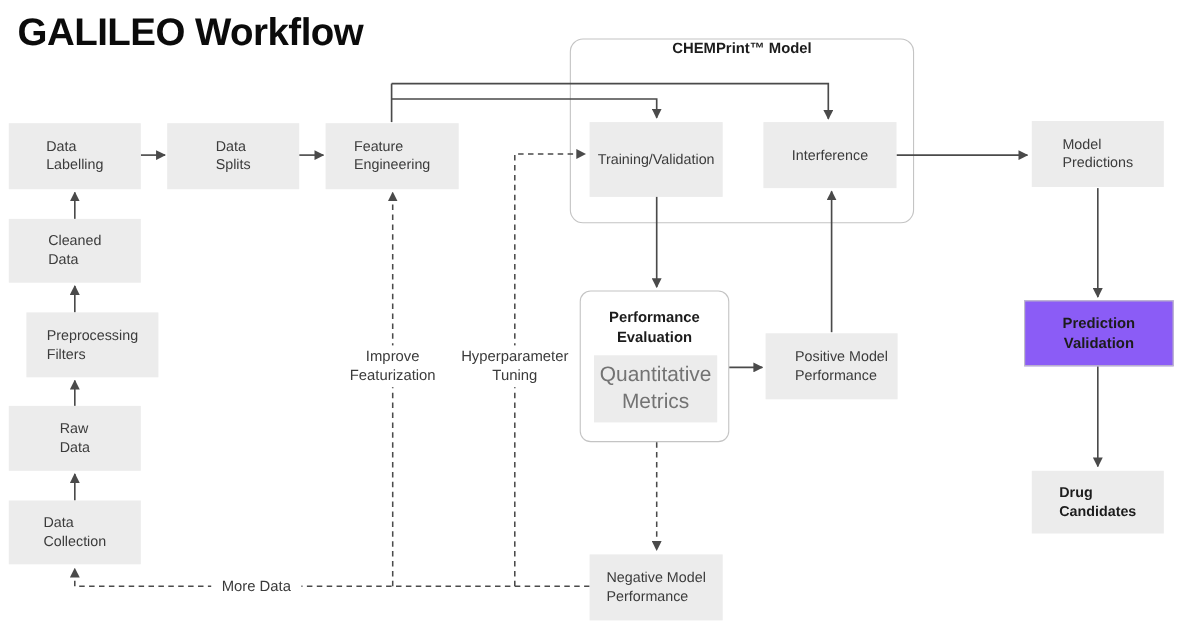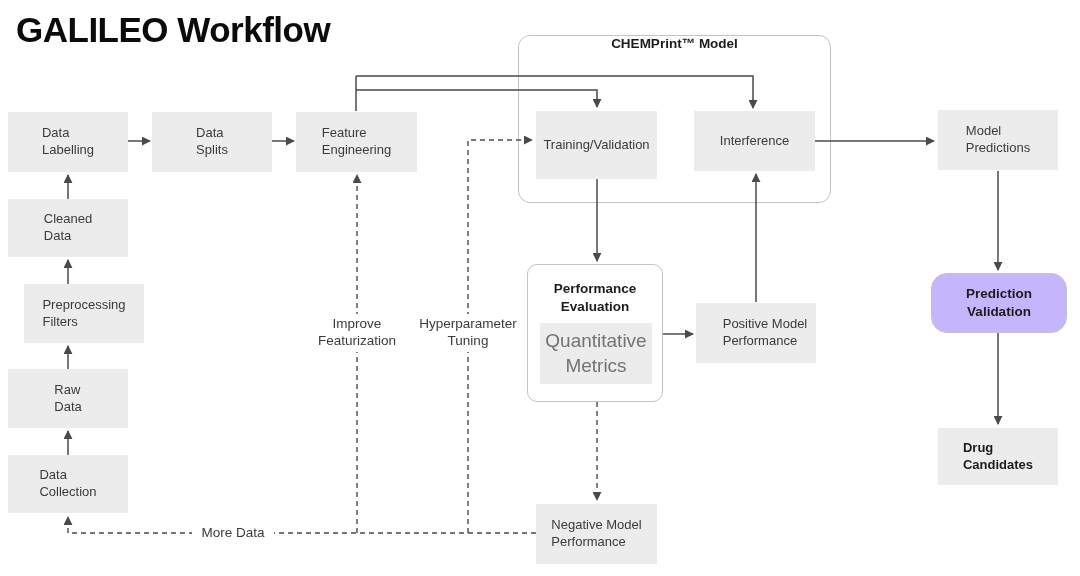--- a/index.html
+++ b/index.html
@@ -61,23 +61,23 @@
     font-size: 19px;
     line-height: 1.3;
     display: flex;
     align-items: center;
     justify-content: center;
     text-align: center;
     white-space: pre-line;
   }
   .white-node {
     position: absolute;
-    background: #c4b5fd;
+    background: #8b5cf6;
     border: 1.5px solid #c4c4c4;
-    border-radius: 16px;
+    border-radius: 0;
     color: #1c1c1c;
     font-size: 13.5px;
     font-weight: 700;
     line-height: 1.35;
     display: flex;
     align-items: center;
     justify-content: center;
     text-align: center;
     white-space: pre-line;
     z-index: 3;

